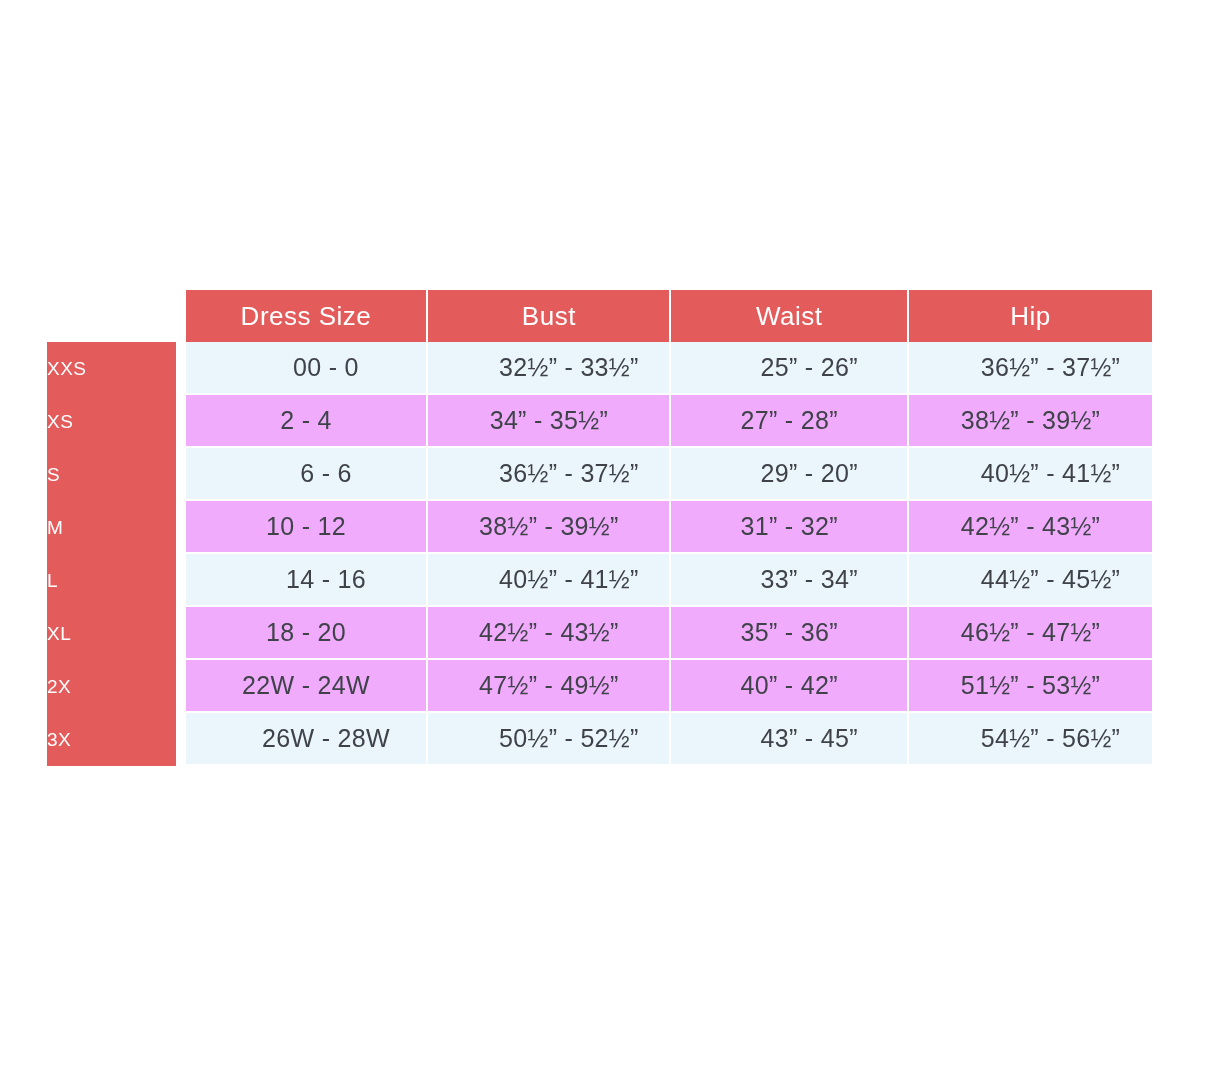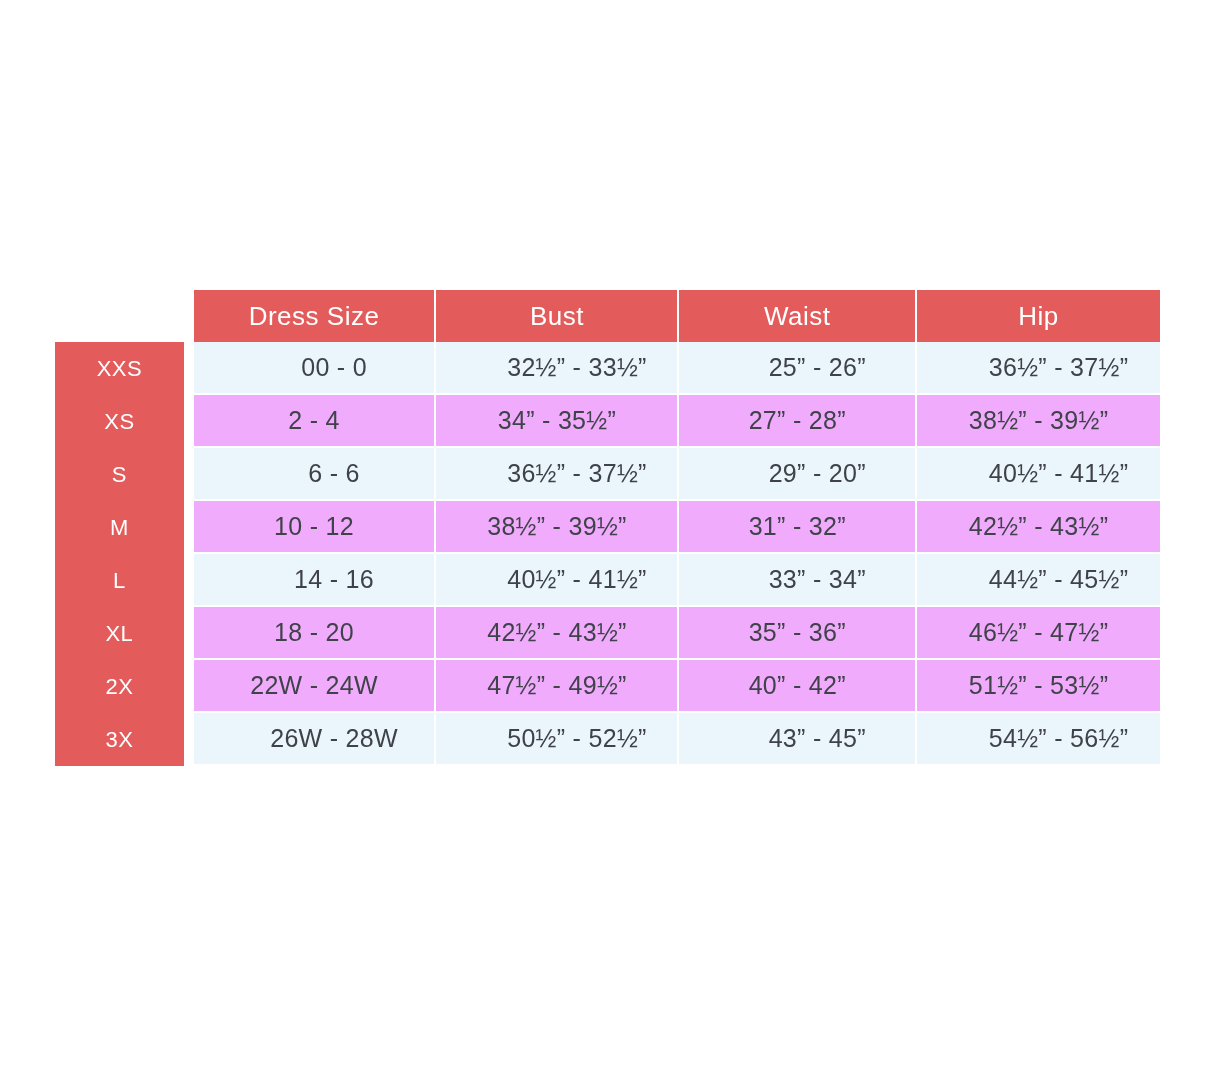--- a/index.html
+++ b/index.html
@@ -16,21 +16,21 @@
   }
 
   .page {
     position: relative;
     width: 1215px;
     height: 1080px;
   }
 
   .size-chart {
     position: absolute;
-    left: 55px;
+    left: 47px;
     top: 290px;
     width: 1105px;
     border-collapse: separate;
     border-spacing: 0;
   }
 
   .size-chart td, .size-chart th {
     padding: 0;
     margin: 0;
   }
@@ -57,22 +57,22 @@
     vertical-align: middle;
     letter-spacing: 0.5px;
     border-right: 2px solid #ffffff;
   }
   .hdr-cell.last { border-right: none; }
 
   
   .size-label {
     background: #e35b5b;
     color: #ffffff;
-    font-size: 22px;
-    text-align: center;
+    font-size: 19px;
+    text-align: left;
     vertical-align: middle;
     height: 51px;
     letter-spacing: 0.5px;
   }
 
   
   .data-cell {
     font-size: 25px;
     text-align: center;
     vertical-align: middle;

